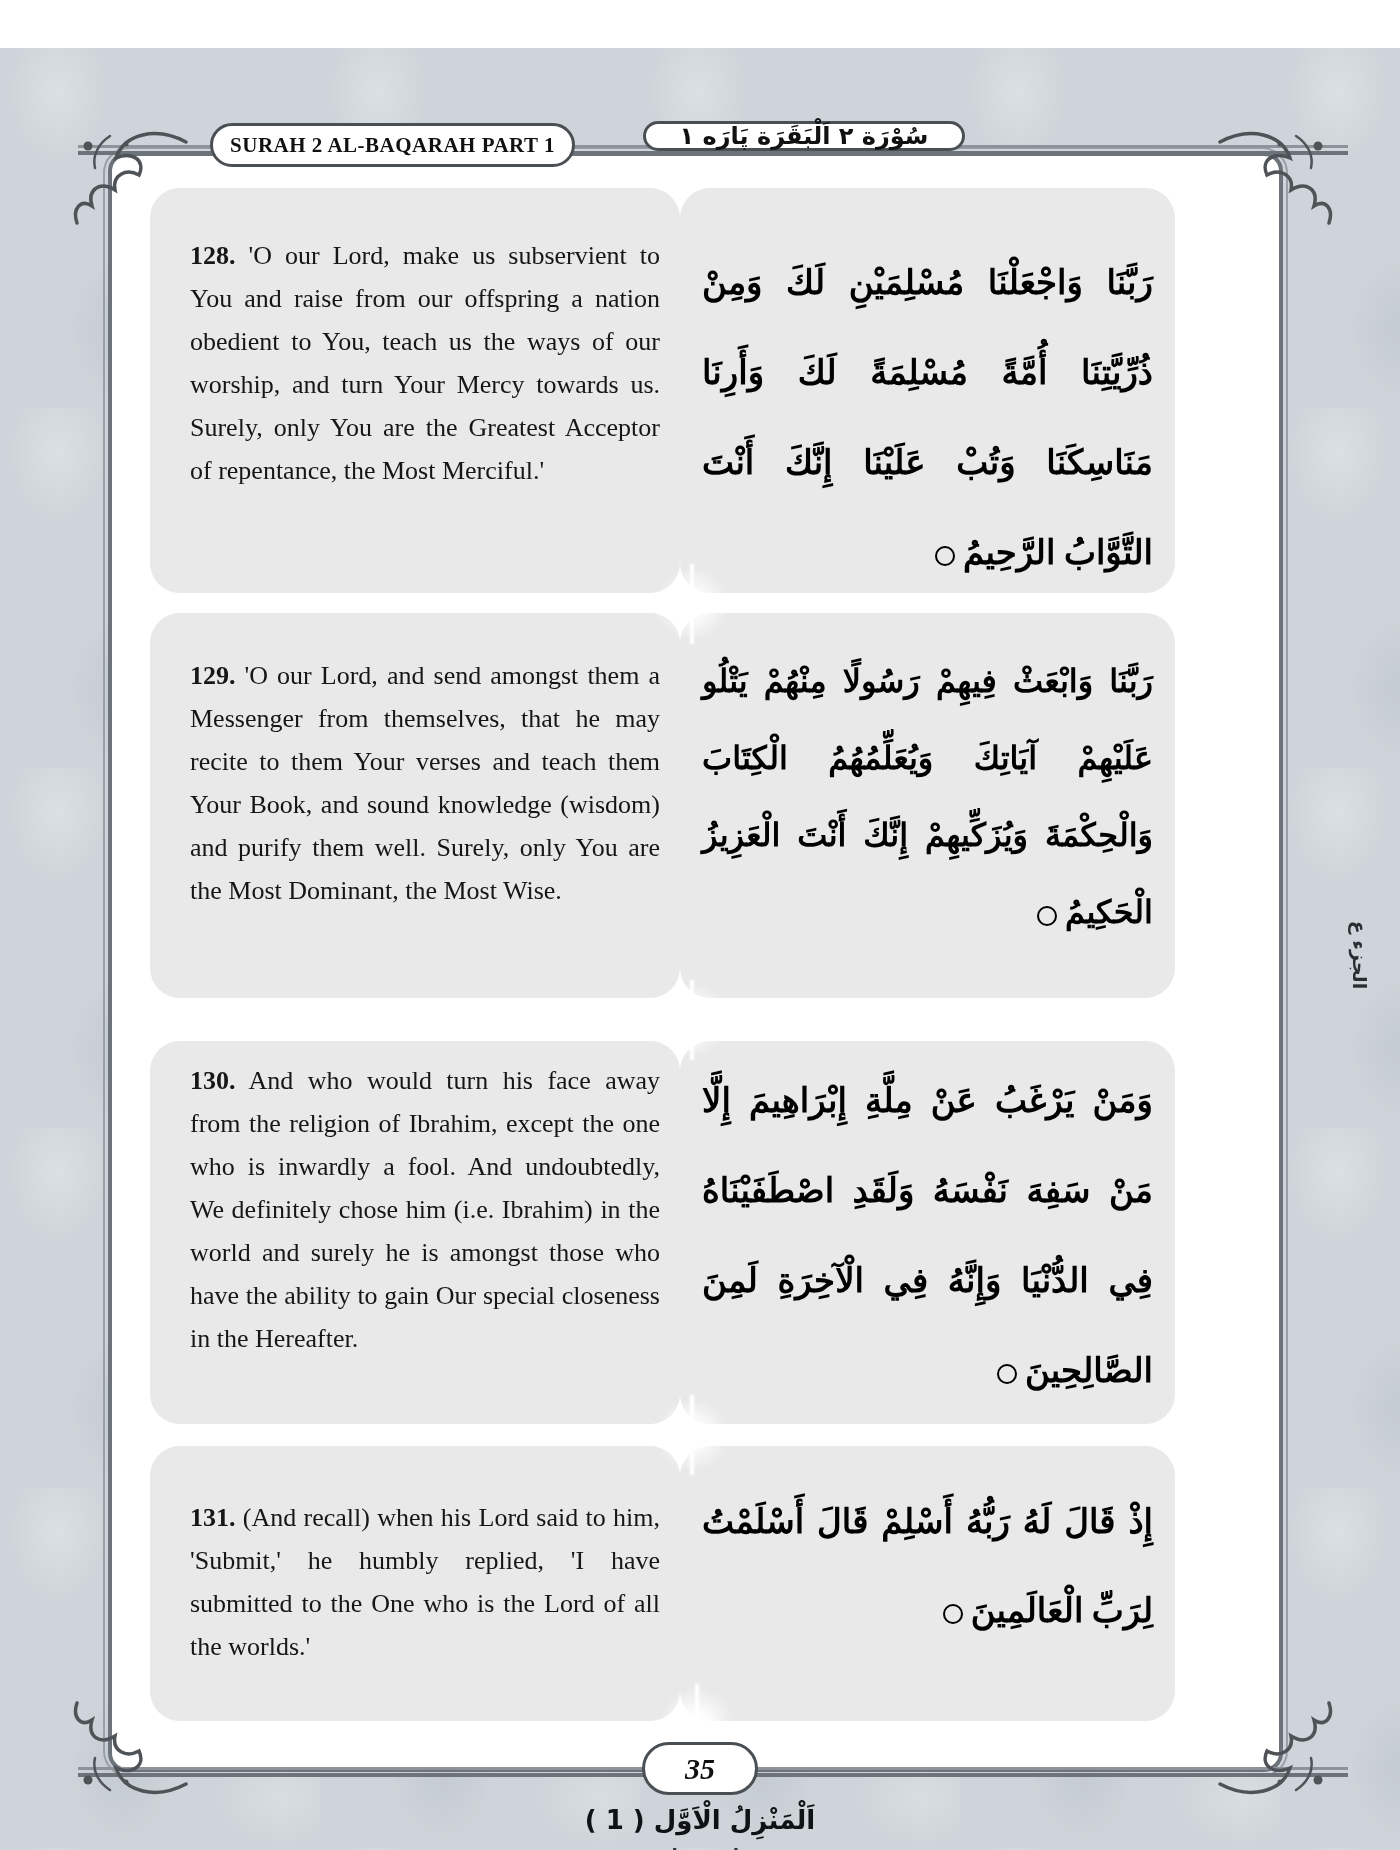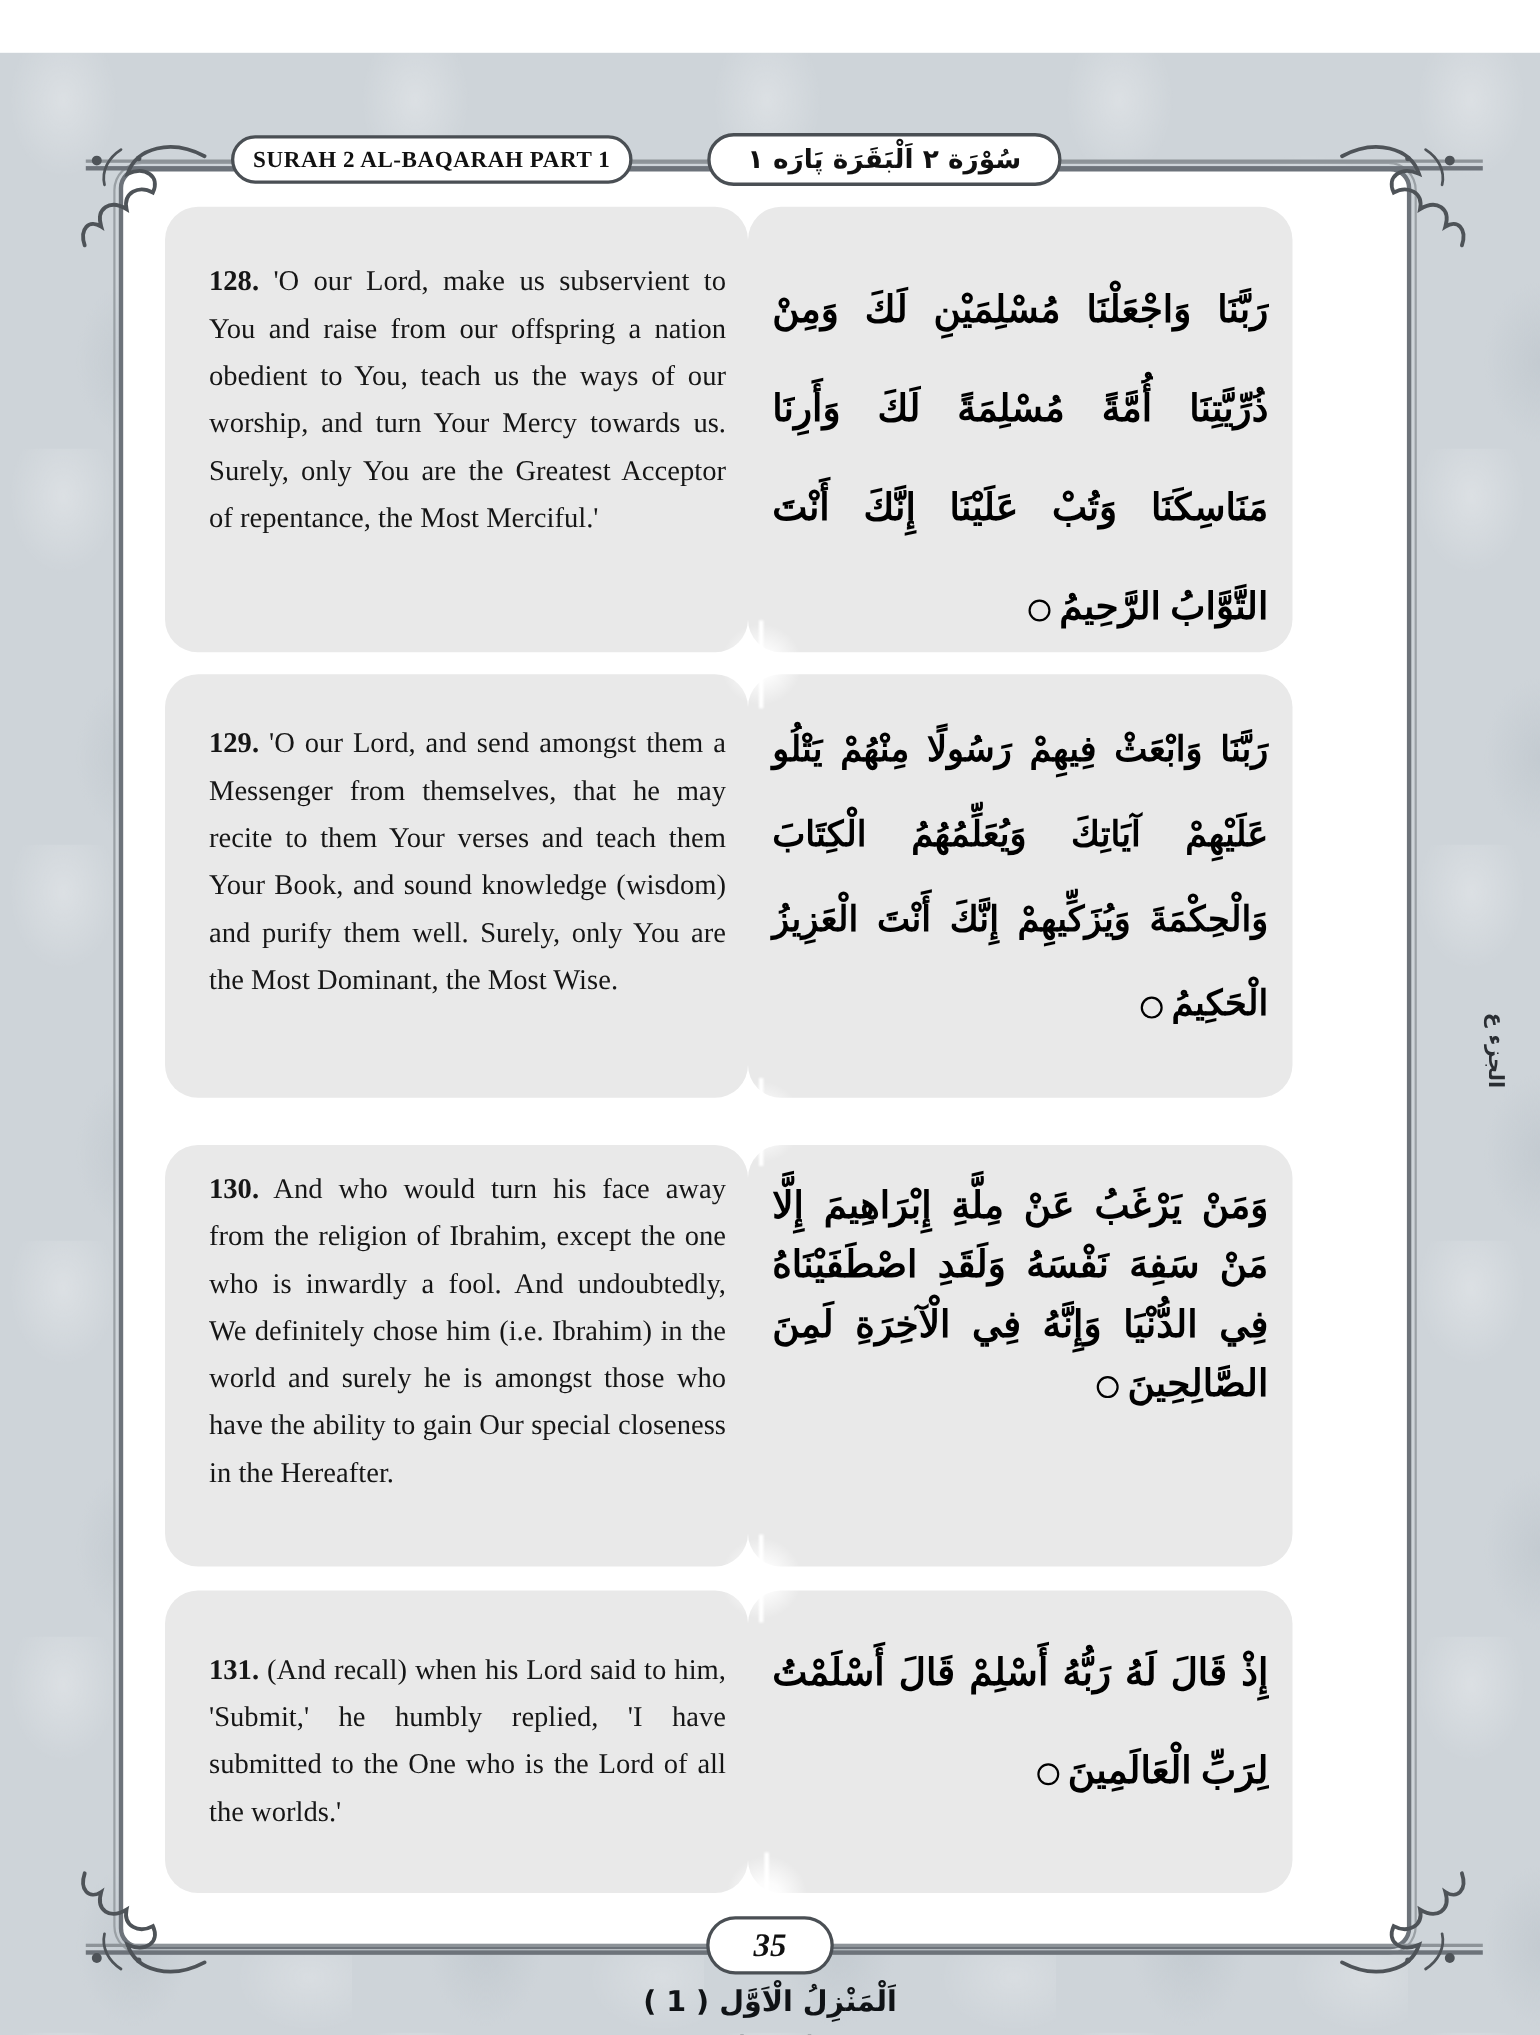--- a/index.html
+++ b/index.html
@@ -37,21 +37,21 @@
     position:absolute;inset:3px;border:4px solid #6d737a;border-radius:19px;
     background:#ffffff;box-sizing:border-box;
   }
   
   .pill{
     position:absolute;background:#ffffff;border:3px solid #4a4f54;border-radius:24px;
     display:flex;align-items:center;justify-content:center;
     z-index:4;box-sizing:border-box;color:#111;
   }
   .pill-en{left:210px;top:75px;width:365px;height:44px;font-size:21px;font-weight:bold;letter-spacing:.5px;}
-  .pill-ar{left:643px;top:73px;width:322px;height:48px;font-size:24px;font-weight:bold;font-family:"DejaVu Sans",sans-serif;}
+  .pill-ar{left:643px;top:73px;width:322px;height:30px;font-size:24px;font-weight:bold;font-family:"DejaVu Sans",sans-serif;}
   .pill-page{left:642px;top:1694px;width:116px;height:53px;border-radius:27px;font-size:30px;font-weight:bold;font-style:italic;}
   
   .row{position:absolute;left:150px;width:1050px;display:flex;justify-content:flex-start;z-index:2;}
   .row1{top:140px;height:405px;}
   .row2{top:565px;height:385px;}
   .row3{top:993px;height:383px;}
   .row4{top:1398px;height:275px;}
   .block{background:#e9e9e9;border-radius:30px;box-sizing:border-box;}
   .eng{
     width:530px;padding:46px 20px 18px 40px;
@@ -61,21 +61,21 @@
   .row3 .eng{padding-top:18px;}
   .row4 .eng{padding-top:50px;}
   .vnum{font-weight:bold;}
   .ar{
     width:495px;padding:50px 22px 16px 22px;
     direction:rtl;text-align:justify;
     font-family:Liberation Serif, serif;font-weight:700;
     font-size:34px;line-height:90px;color:#000;
   }
   .row2 .ar{padding-top:30px;line-height:77px;font-size:32px;}
-  .row3 .ar{padding-top:29px;line-height:54px;}
+  .row3 .ar{padding-top:15px;line-height:90px;}
   .row4 .ar{padding-top:31px;line-height:89px;}
   .ayah-circle{
     display:inline-block;width:20px;height:20px;border:2px solid #000;border-radius:50%;
     vertical-align:middle;margin:0 8px;box-sizing:border-box;
   }
   
   .sparkle{position:absolute;width:84px;height:84px;transform:translate(-50%,-50%);z-index:3;pointer-events:none;}
   .sparkle i{
     position:absolute;inset:0;border-radius:50%;
     background:radial-gradient(circle, rgba(255,255,255,1) 0%, rgba(255,255,255,.85) 22%, rgba(255,255,255,0) 62%);

